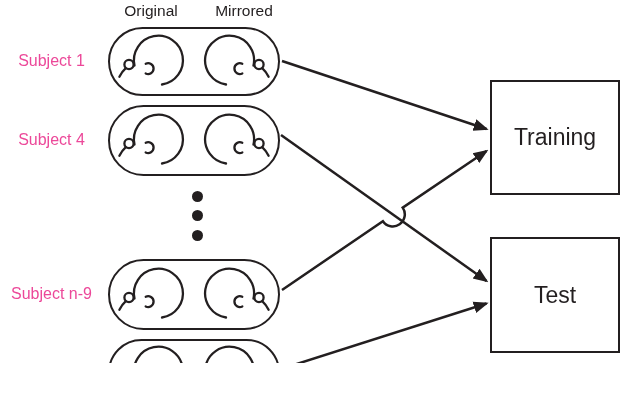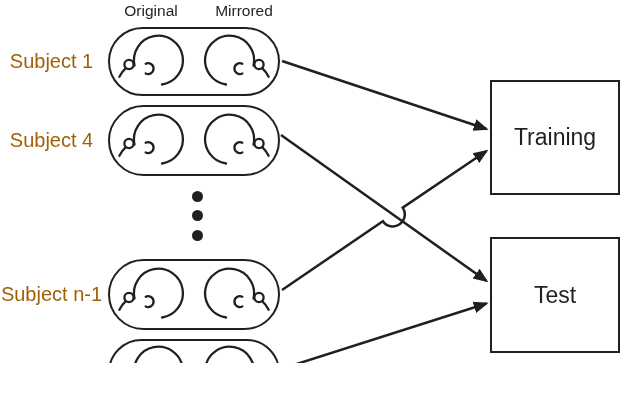--- a/index.html
+++ b/index.html
@@ -9,21 +9,21 @@
     color:#231f20;overflow:hidden;
   }
   .col-header{
     position:absolute;top:1px;height:19px;line-height:19px;
     text-align:center;font-size:15.5px;color:#231f20;
   }
   .col-header.orig{left:109px;width:84px;}
   .col-header.mirr{left:201px;width:86px;}
   .sub-label{
     position:absolute;left:0;width:103px;text-align:center;
-    font-size:20px;line-height:18px;color:#a16207;white-space:nowrap;
+    font-size:16px;line-height:18px;color:#ec4899;white-space:nowrap;
   }
   .pill{
     position:absolute;left:108px;width:172px;box-sizing:border-box;
     border:2.5px solid #231f20;border-radius:36px;
     display:flex;align-items:center;justify-content:space-between;
     padding:0 7px;background:#ffffff;
   }
   .ear{display:block;flex:0 0 auto;}
   .ear.mir{transform:scaleX(-1);}
   .dot{
@@ -56,21 +56,21 @@
         </g>
       </symbol>
     </defs>
   </svg>
 
   <div class="col-header orig">Original</div>
   <div class="col-header mirr">Mirrored</div>
 
   <div class="sub-label" style="top:52px">Subject 1</div>
   <div class="sub-label" style="top:131px">Subject 4</div>
-  <div class="sub-label" style="top:285px">Subject n-1</div>
+  <div class="sub-label" style="top:285px">Subject n-9</div>
 
   <div class="pill" style="top:27px;height:69px">
     <svg class="ear" width="70" height="58">
         <use href="#ear"></use>
       </svg>
     <svg class="ear mir" width="70" height="58">
         <use href="#ear"></use>
       </svg>
   </div>
   <div class="pill" style="top:105px;height:71px">

